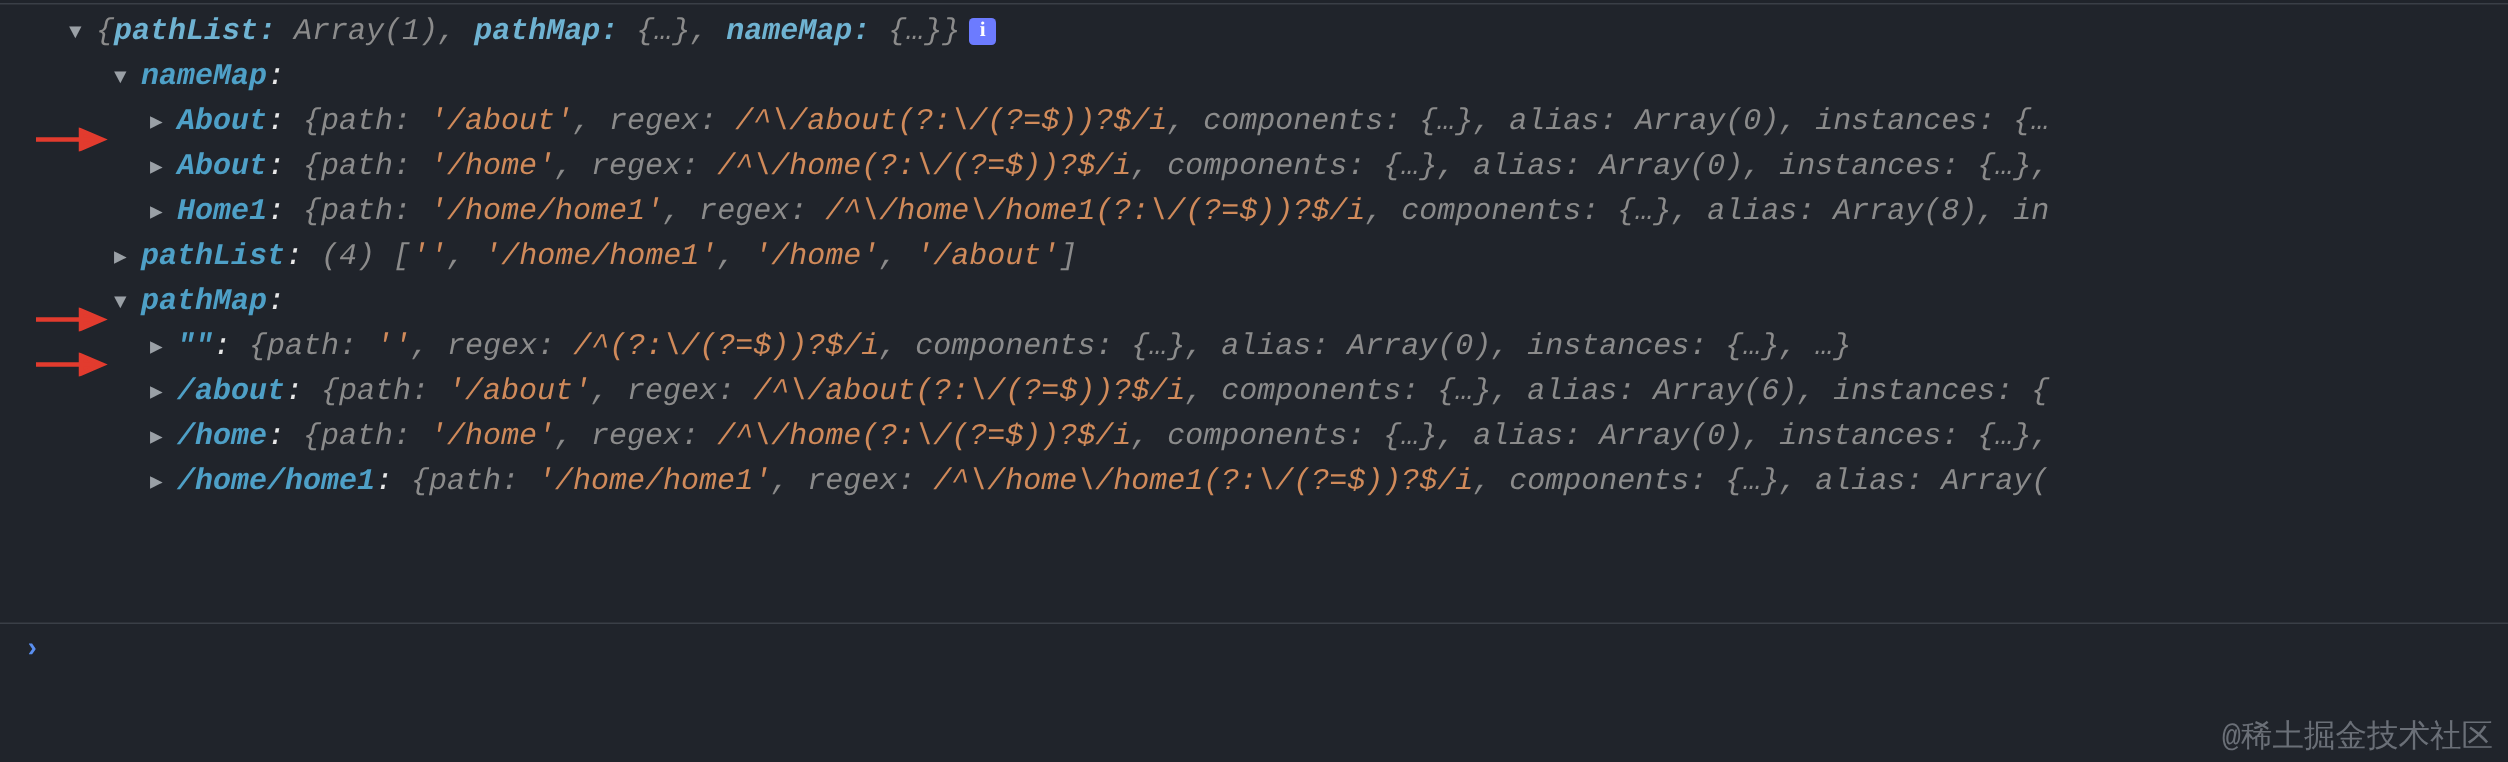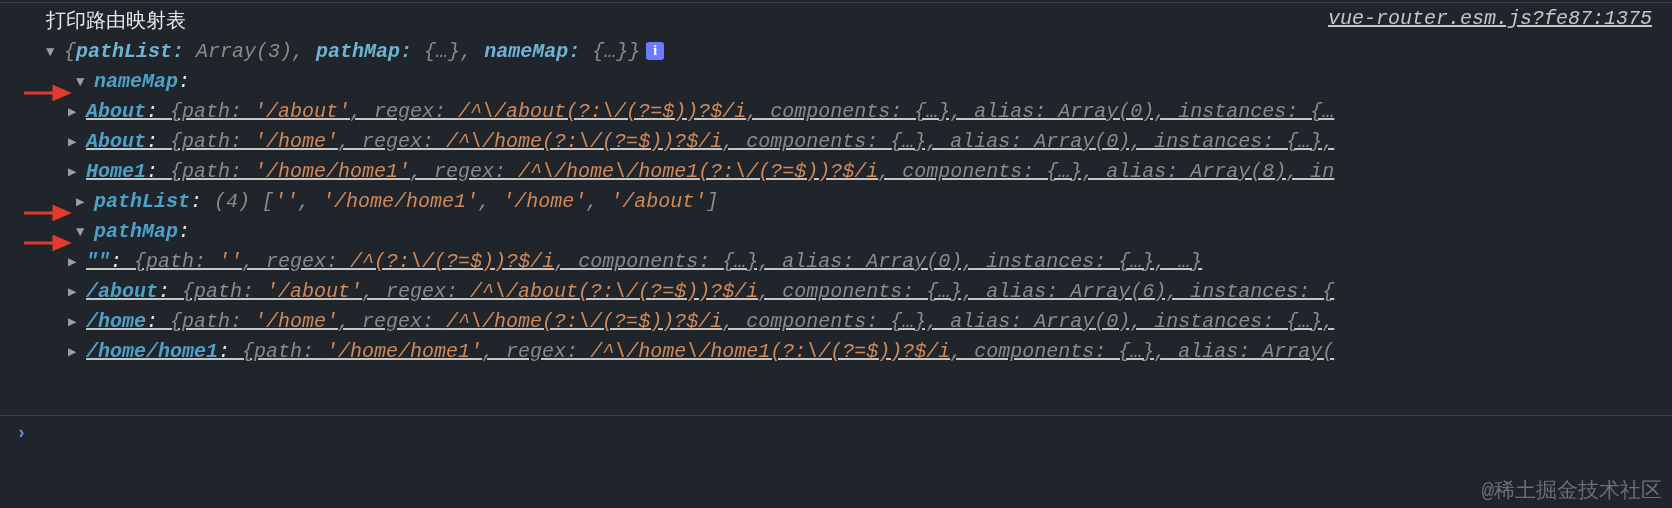--- a/index.html
+++ b/index.html
@@ -31,21 +31,21 @@
   }
   .log {
     position: absolute;
     left: 0; right: 0; top: 4px;
     line-height: 30px;
     white-space: nowrap;
   }
   .row { display: block; height: 30px; }
   .i0 { padding-left: 46px; }
   .i1 { padding-left: 76px; }
-  .i3 { padding-left: 68px; text-decoration: underline; }
+  .i3 { padding-left: 100px; }
   .tri      { display:inline-block; width:18px; color:#9aa0a6; font-style:normal; font-size:14px; vertical-align:1px; }
   .tri-open::before  { content:"▼"; }
   .tri-closed::before{ content:"▶"; }
   .key   { color:#6fb3d2; font-weight:bold; }
   .key2  { color:#4ea0c7; font-weight:bold; }
   .muted { color:#8b8b8b; }
   .str   { color:#d08a5a; }
   .regex { color:#d08a5a; }
   .white { color:#e8e8e8; }
   .info-badge {
@@ -92,30 +92,26 @@
     font-style:normal;
     font-size:21px;
   }
   .msg { color:#e8e8e8; font-style:normal; }
 </style>
 </head>
 <body>
 
 <div class="panel">
 
-  <a class="source-link">vue-router.esm.js?fe87:1375</a>
 
   <div class="log">
 
-    <div class="row i0">
-      <span class="msg">打印路由映射表</span>
-    </div>
 
     <div class="row i0">
-      <span class="tri tri-open"></span><span class="muted">{</span><span class="key">pathList:</span><span class="muted"> Array(3)</span><span class="muted">, </span><span class="key">pathMap:</span><span class="muted"> {…}</span><span class="muted">, </span><span class="key">nameMap:</span><span class="muted"> {…}</span><span class="muted">}</span><span class="info-badge">i</span>
+      <span class="tri tri-open"></span><span class="muted">{</span><span class="key">pathList:</span><span class="muted"> Array(1)</span><span class="muted">, </span><span class="key">pathMap:</span><span class="muted"> {…}</span><span class="muted">, </span><span class="key">nameMap:</span><span class="muted"> {…}</span><span class="muted">}</span><span class="info-badge">i</span>
     </div>
 
     <div class="row i1">
       <span class="tri tri-open"></span><span class="key2">nameMap</span><span class="white">:</span>
     </div>
 
     <div id="nm-entries">
         <div class="row i3"><span class="tri tri-closed"></span><span class="key2">About</span><span class="white">: </span><span class="muted">{path: </span><span class="str">'/about'</span><span class="muted">, regex: </span><span class="regex">/^\/about(?:\/(?=$))?$/i</span><span class="muted">, components: {…}, alias: Array(0), instances: {…</span></div>
         <div class="row i3"><span class="tri tri-closed"></span><span class="key2">About</span><span class="white">: </span><span class="muted">{path: </span><span class="str">'/home'</span><span class="muted">, regex: </span><span class="regex">/^\/home(?:\/(?=$))?$/i</span><span class="muted">, components: {…}, alias: Array(0), instances: {…},</span></div>
         <div class="row i3"><span class="tri tri-closed"></span><span class="key2">Home1</span><span class="white">: </span><span class="muted">{path: </span><span class="str">'/home/home1'</span><span class="muted">, regex: </span><span class="regex">/^\/home\/home1(?:\/(?=$))?$/i</span><span class="muted">, components: {…}, alias: Array(8), in</span></div>

